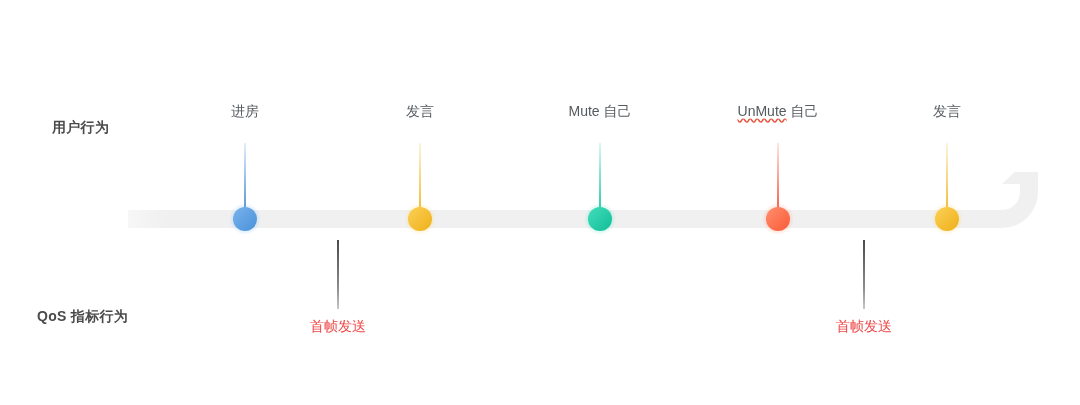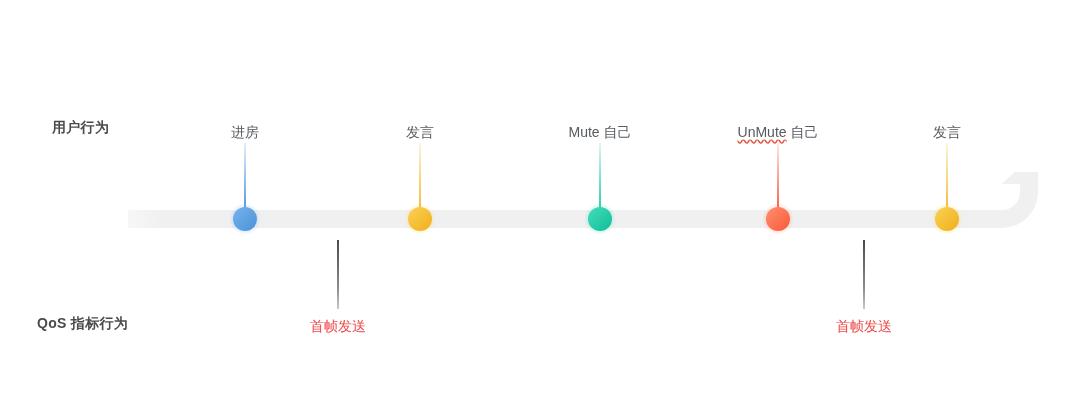--- a/index.html
+++ b/index.html
@@ -23,21 +23,21 @@
   
   .row-caption {
     position: absolute;
     font-weight: bold;
     font-size: 14px;
     color: #4a4a4a;
     letter-spacing: 0.3px;
     white-space: nowrap;
   }
   #caption-user  { left: 52px; top: 119px; }
-  #caption-qos   { left: 37px; top: 315px; }
+  #caption-qos   { left: 37px; top: 308px; }
 
   
   #timeline-bar {
     position: absolute;
     left: 128px;
     top: 172px;
     width: 910px;
     height: 62px;
     pointer-events: none;
   }
@@ -45,21 +45,21 @@
   
   .event-node {
     position: absolute;
     top: 0;
     height: 405px;
     width: 0;
   }
 
   .node-label {
     position: absolute;
-    top: 124px;
+    top: 103px;
     left: 0;
     transform: translateX(-50%);
     white-space: nowrap;
     font-size: 14px;
     color: #555a5f;
     line-height: 17px;
   }
   .node-label .misspelled {
     text-decoration: underline wavy #e8503a;
     text-decoration-skip-ink: none;

